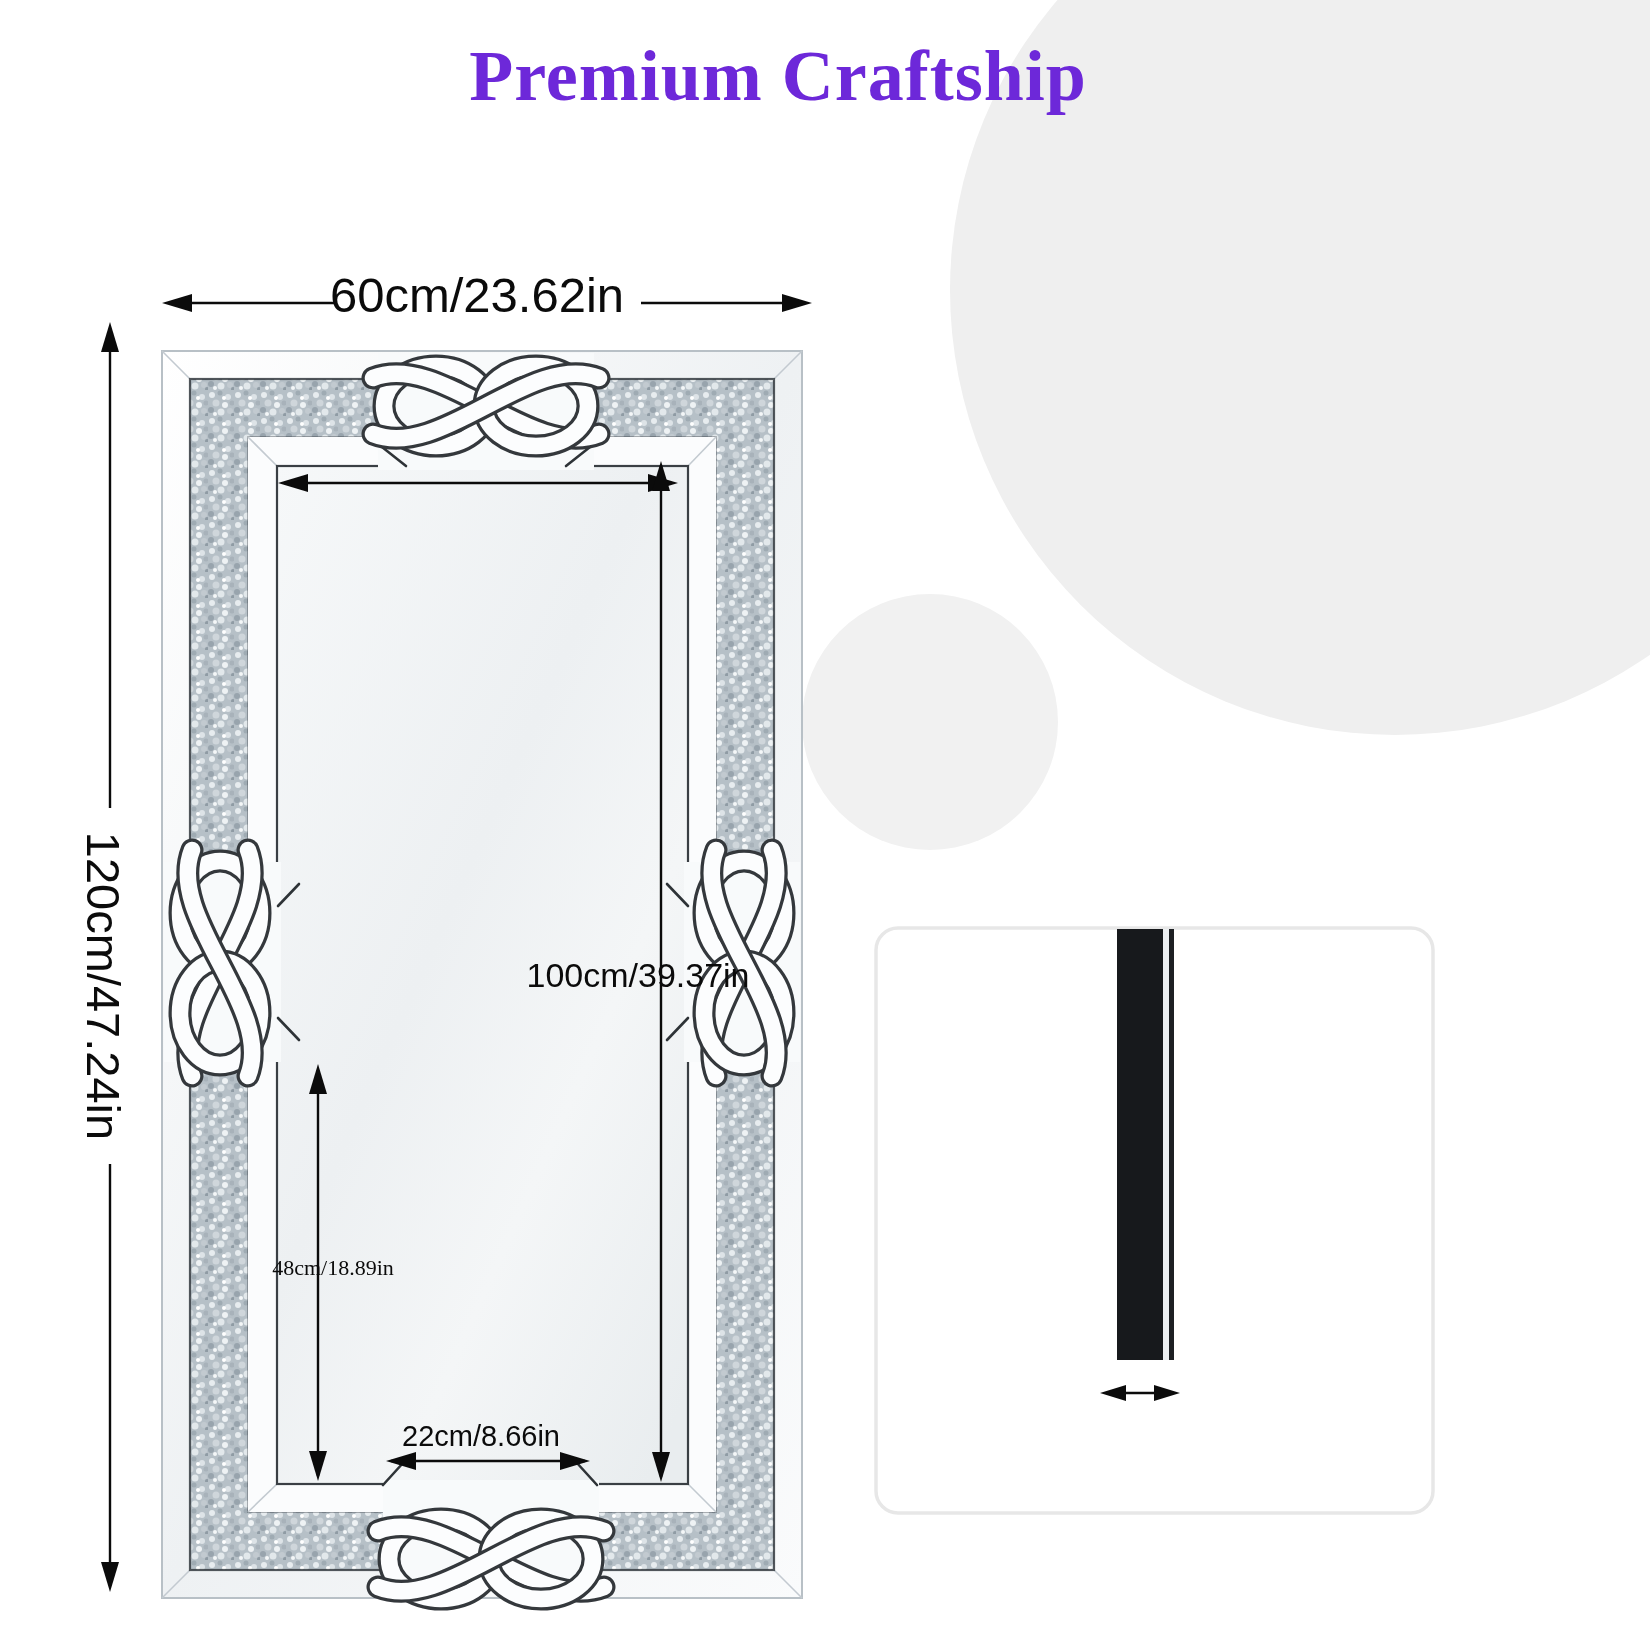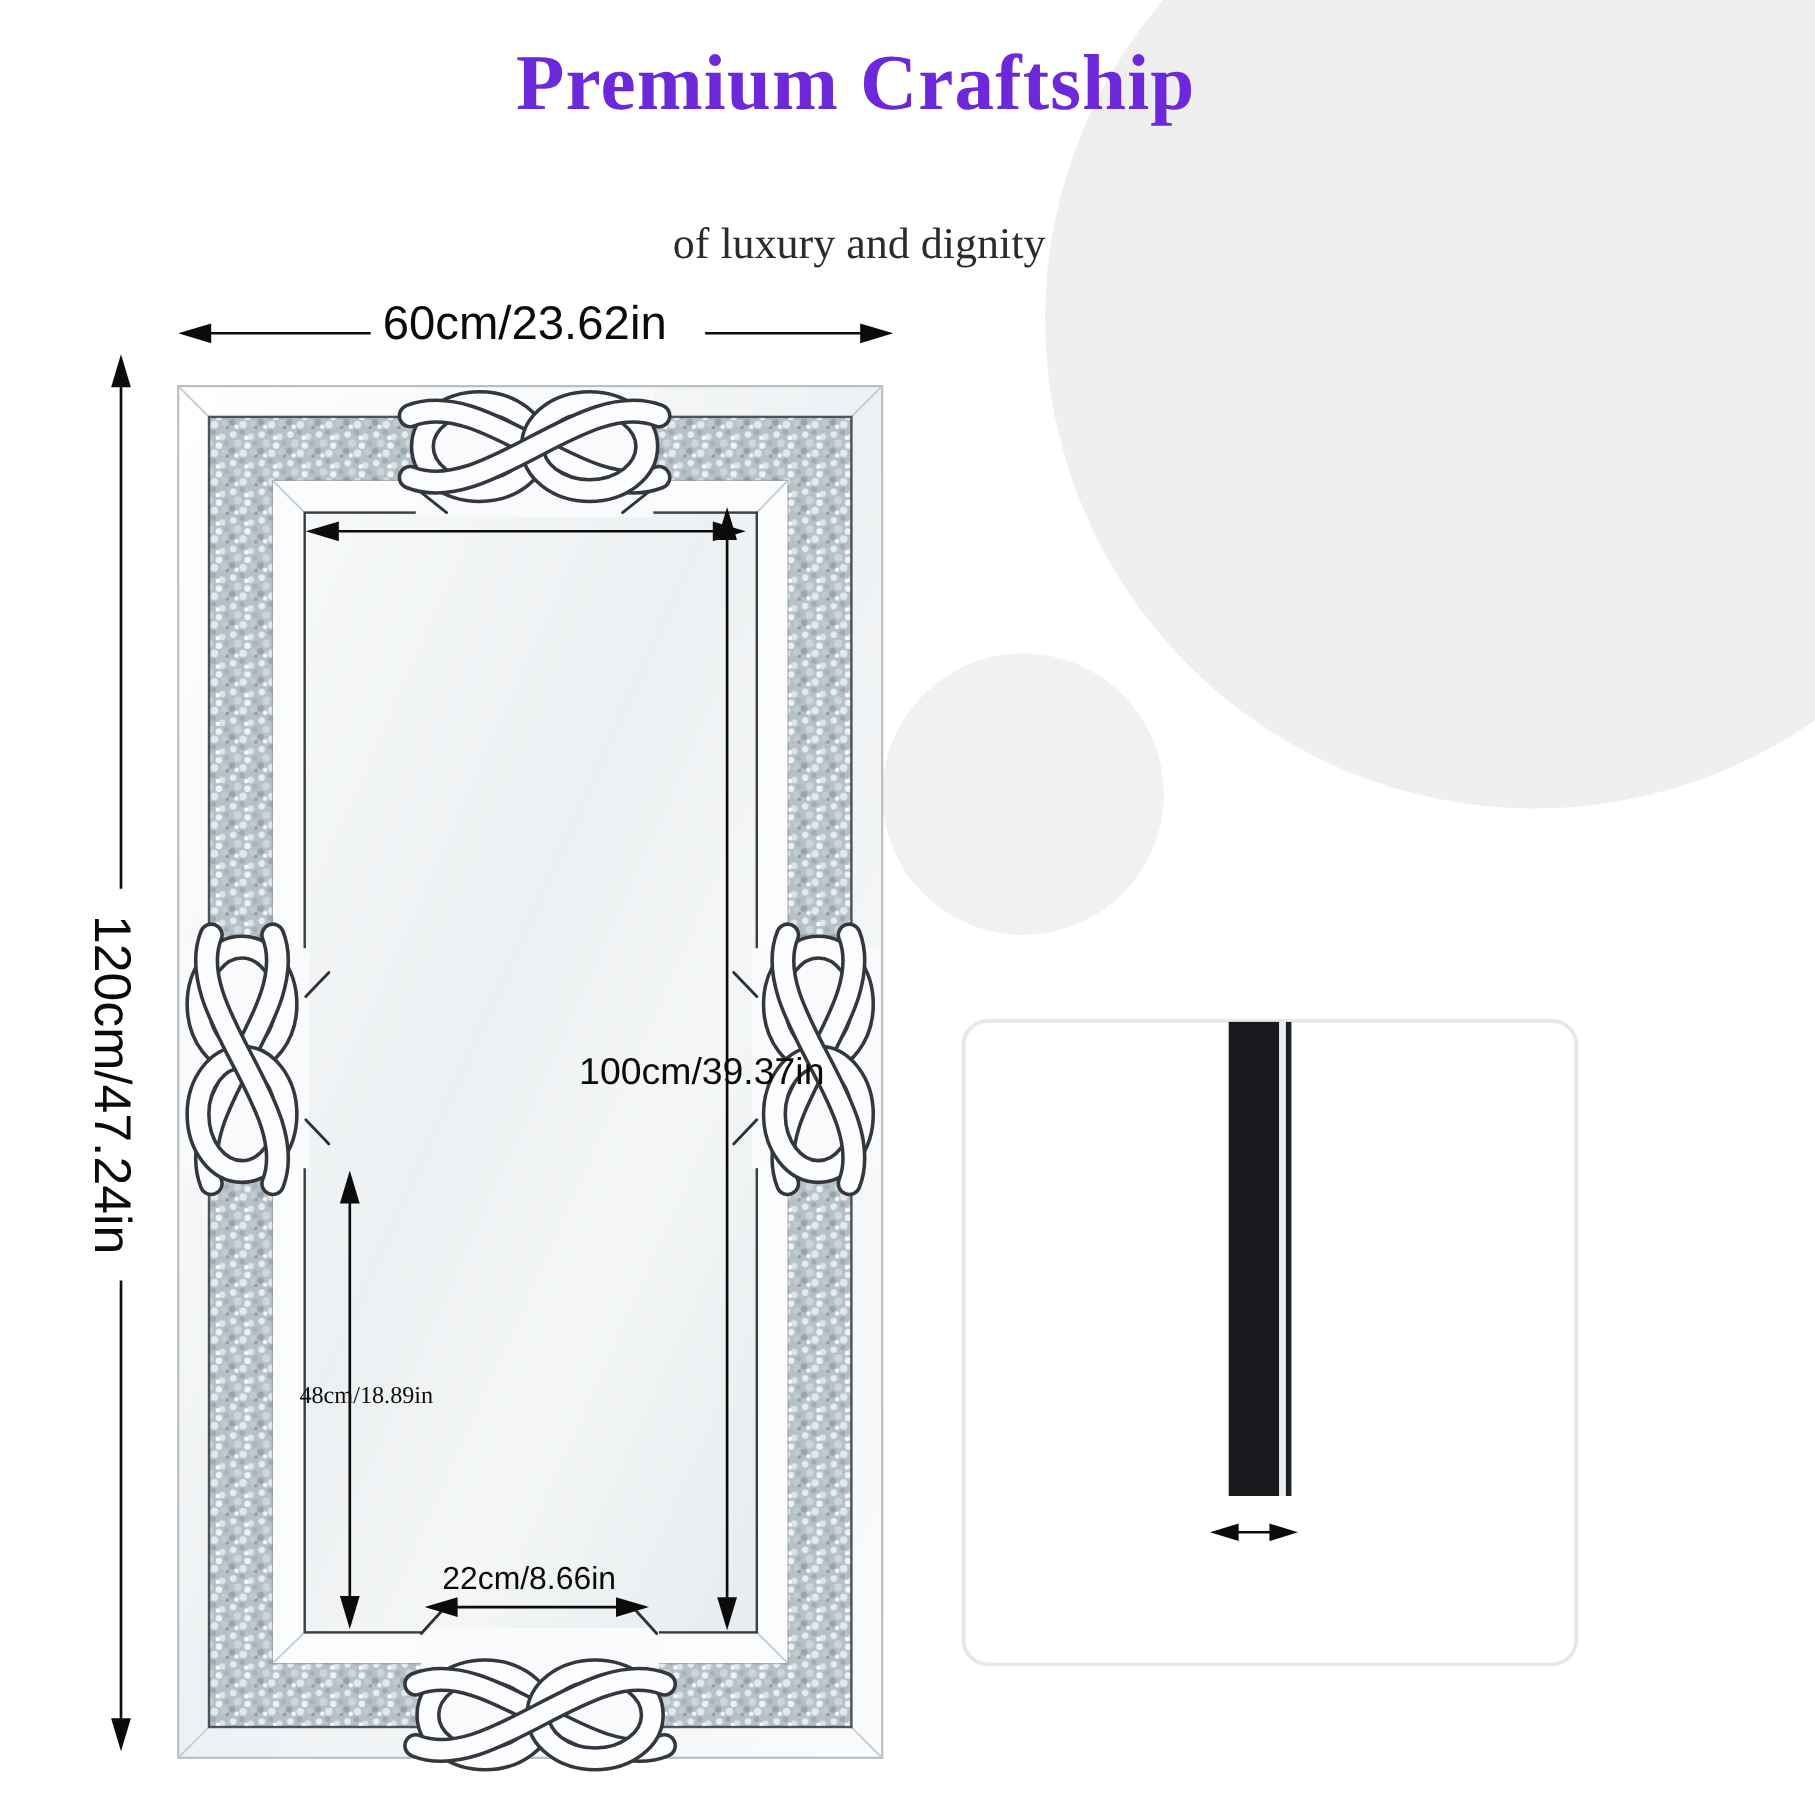--- a/index.html
+++ b/index.html
@@ -10,21 +10,21 @@
   .circle{position:absolute;border-radius:50%;}
   #circle-large{left:950px;top:-155px;width:890px;height:890px;background:#efefef;}
   #circle-small{left:802px;top:594px;width:256px;height:256px;background:#f1f1f1;}
   .txt{position:absolute;white-space:nowrap;transform:translate(-50%,-50%);}
   #title{left:778px;top:76px;font-family:"Liberation Serif",serif;font-weight:bold;
          font-size:72px;color:#6d28d9;letter-spacing:1px;}
   .subtitle{font-family:"Liberation Serif",serif;font-size:40px;color:#2b2b2b;}
   #subtitle1{left:781px;top:168px;}
   #subtitle2{left:781px;top:221px;}
   .dim{color:#0b0b0b;}
-  #lbl-width{left:477px;top:295px;font-size:43px;}
+  #lbl-width{left:477px;top:295px;font-size:49px;}
   #lbl-height{left:103px;top:986px;font-size:47px;transform:translate(-50%,-50%) rotate(90deg);}
   #lbl-inner-width{left:488px;top:477px;font-size:39px;}
   #lbl-inner-height{left:638px;top:975px;font-size:34px;}
   #lbl-lower-height{left:333px;top:1268px;font-size:22px;font-family:Liberation Serif, serif;}
   #lbl-bottom-width{left:481px;top:1436px;font-size:29px;}
   #lbl-thickness{left:1161px;top:1449px;font-size:42px;}
   svg{position:absolute;left:0;top:0;}
   .rope-d{fill:none;stroke:#34383c;stroke-width:23;stroke-linecap:round;}
   .rope-w{fill:none;stroke:#fcfdfe;stroke-width:16.5;stroke-linecap:round;}
   .dimline{stroke:#0b0b0b;stroke-width:2.4;fill:none;}
@@ -170,21 +170,20 @@
       </g>
       <g>
         <line x1="1108" y1="1393" x2="1172" y2="1393" class="dimline"></line>
         <path class="dimhead" d="M1100,1393 L1126,1385 L1126,1401 Z"></path>
         <path class="dimhead" d="M1180,1393 L1154,1385 L1154,1401 Z"></path>
       </g>
     </g>
   </svg>
 
   <div id="title" class="txt">Premium Craftship</div>
-  <div id="subtitle2" class="txt subtitle">of luxury and dignity</div>
 
   <div id="lbl-width" class="txt dim">60cm/23.62in</div>
   <div id="lbl-height" class="txt dim">120cm/47.24in</div>
   <div id="lbl-inner-height" class="txt dim">100cm/39.37in</div>
   <div id="lbl-lower-height" class="txt dim">48cm/18.89in</div>
   <div id="lbl-bottom-width" class="txt dim">22cm/8.66in</div>
 
 </div>
 
 </body></html>

